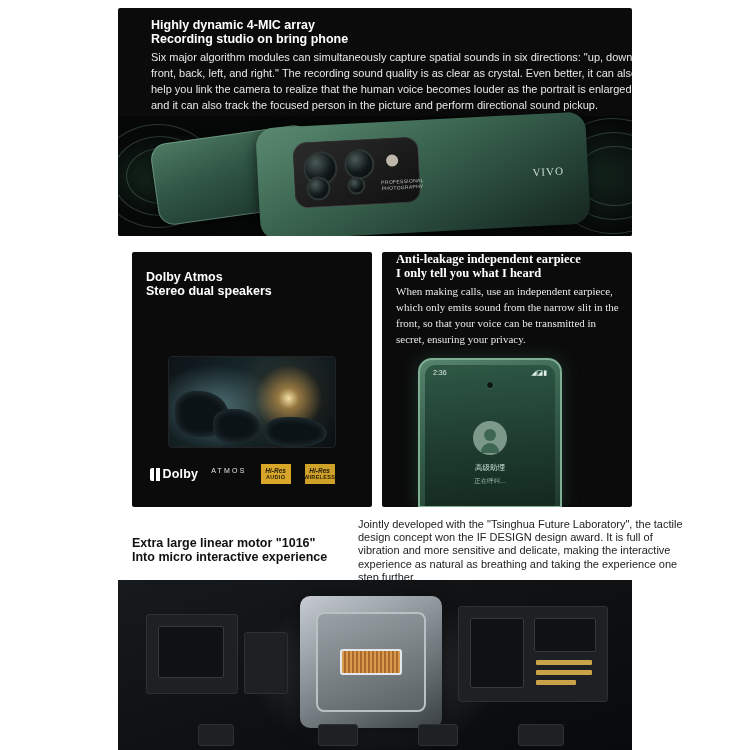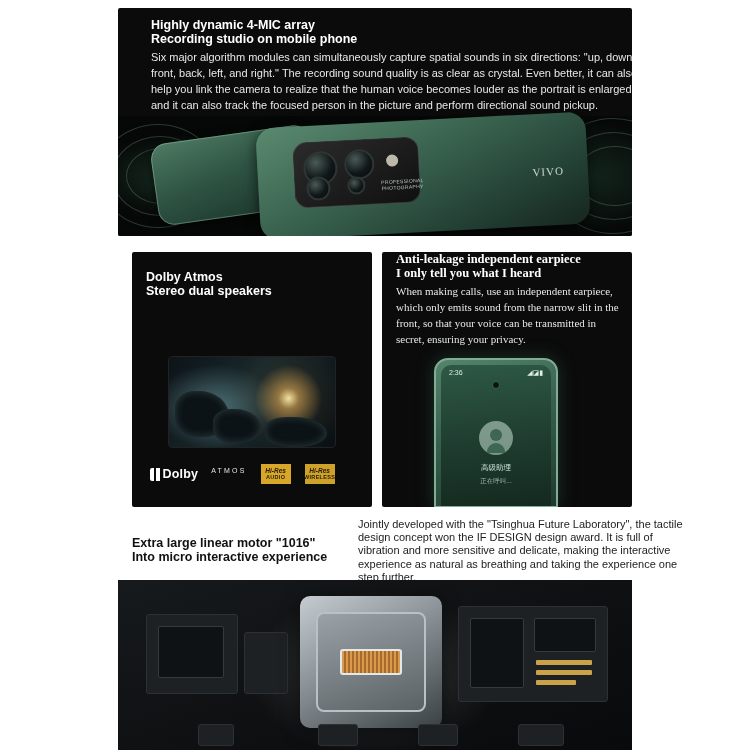--- a/index.html
+++ b/index.html
@@ -142,21 +142,21 @@
   .hires.w { background:#cfa129; }
 
   
   .sec-ear {
     position: absolute; left: 382px; top: 252px;
     width: 250px; height: 255px;
     background: #0b0b0b; border-radius: 2px; overflow: hidden;
   }
   .sec-ear .txt { position: absolute; left: 14px; top: 0; width: 224px; font-family: Liberation Serif, serif; }
   .ear-phone {
-    position: absolute; left: 52px; top: 106px; width: 124px; height: 150px;
+    position: absolute; left: 36px; top: 106px; width: 144px; height: 150px;
     border-radius: 14px 14px 0 0;
     background: linear-gradient(160deg,#56846c 0%, #36604d 45%, #20392e 100%);
     border: 2px solid #7fae95;
     box-shadow: 0 0 18px rgba(60,120,95,.35);
   }
   .ear-screen {
     position:absolute; left:5px; top:5px; right:5px; bottom:0;
     border-radius: 10px 10px 0 0;
     background: linear-gradient(175deg,#2e5845 0%, #1d3a2d 60%, #14291f 100%);
     overflow: hidden;
@@ -218,21 +218,21 @@
   .footer-pads { position:absolute; left:0; bottom:0; width:514px; height:30px; }
 </style>
 </head>
 <body>
 
 <div class="page">
 
   <div class="sec-mic">
     <div class="txt">
       <p class="h-title">Highly dynamic 4-MIC array</p>
-      <p class="h-sub">Recording studio on mobile phone</p>
+      <p class="h-sub">Recording studio on bring phone</p>
       <p class="body-txt">Six major algorithm modules can simultaneously capture spatial sounds in six directions: "up, down, front, back, left, and right." The recording sound quality is as clear as crystal. Even better, it can also help you link the camera to realize that the human voice becomes louder as the portrait is enlarged, and it can also track the focused person in the picture and perform directional sound pickup.</p>
     </div>
 
     <div class="mic-scene">
       <div class="waves">
         <div class="arc" style="left:-20px; top:8px; width:120px; height:104px;"></div>
         <div class="arc" style="left:-6px; top:20px; width:96px; height:80px;"></div>
         <div class="arc" style="left:8px; top:32px; width:70px; height:56px;"></div>
         <div class="arc" style="left:430px; top:2px; width:130px; height:116px;"></div>
         <div class="arc" style="left:444px; top:16px; width:104px; height:88px;"></div>

